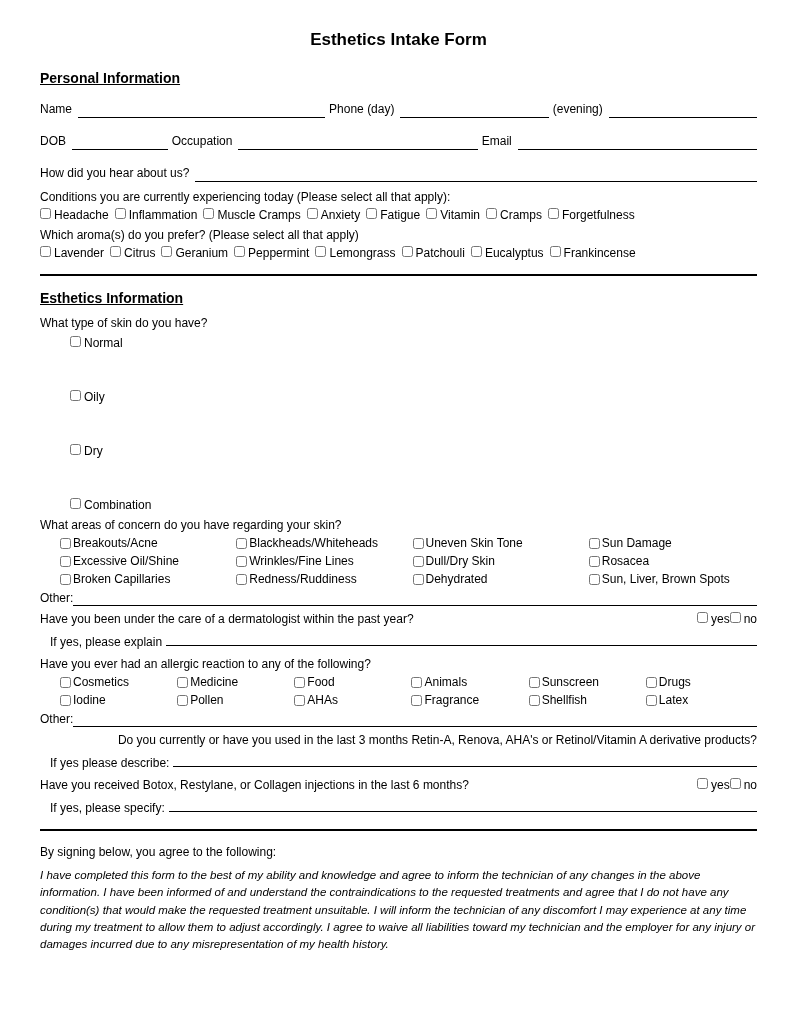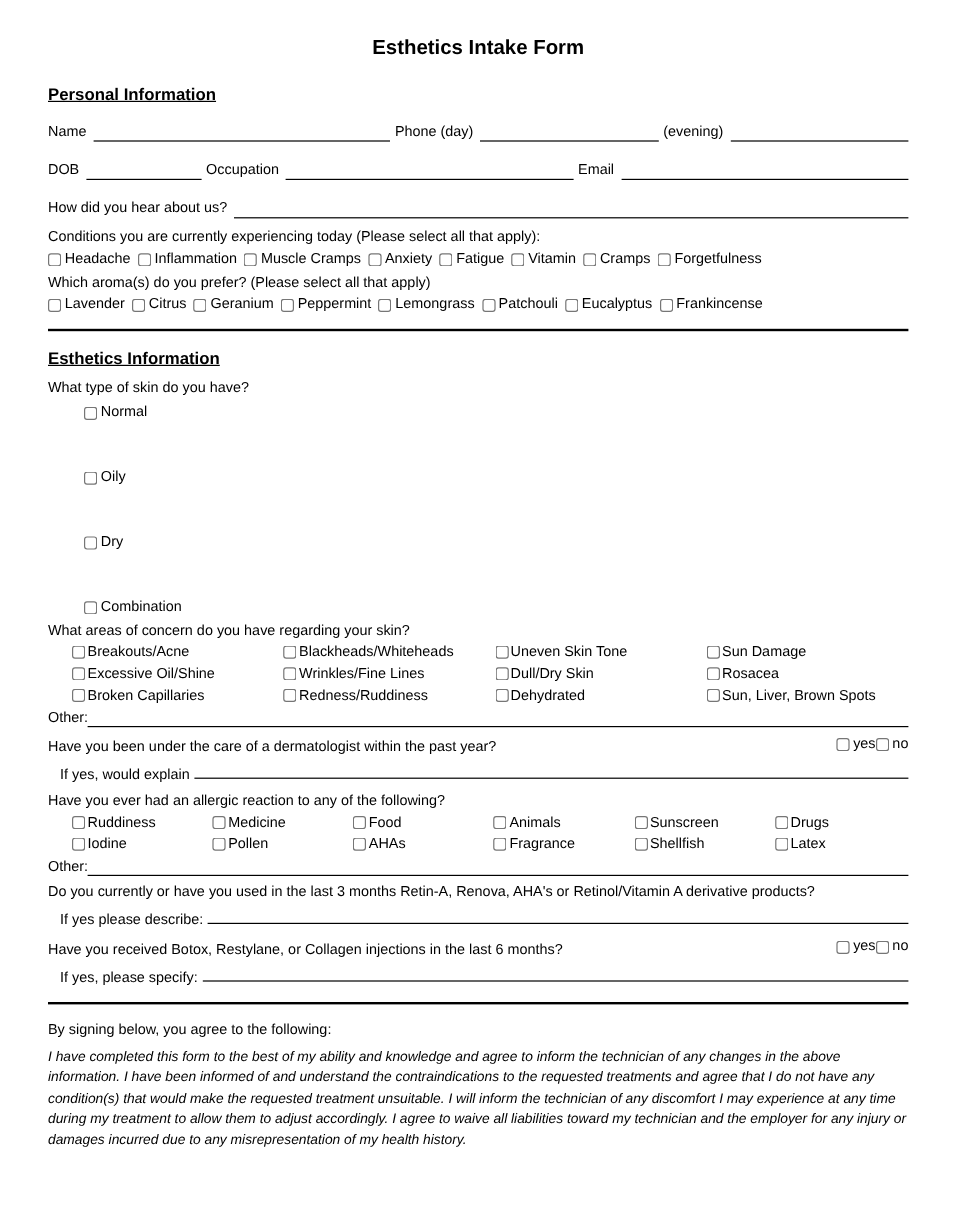--- a/index.html
+++ b/index.html
@@ -45,21 +45,21 @@
     }
     .checkbox-row {
       display: flex;
       flex-wrap: wrap;
       align-items: center;
       gap: 6px;
       margin-bottom: 4px;
     }
     .checkbox-item {
       display: flex;
-      align-items: flex-end;
+      align-items: flex-start;
       gap: 3px;
       white-space: nowrap;
     }
     .checkbox-item input[type="checkbox"] {
       width: 11px;
       height: 11px;
     }
     .divider {
       border: none;
       border-top: 2px solid #000;
@@ -363,31 +363,31 @@
       <div class="checkbox-item">
         <input type="checkbox" style="">
         <span>yes</span>
       </div>
       <div class="checkbox-item">
         <input type="checkbox" style="">
         <span>no</span>
       </div>
     </div>
     <div class="explain-line">
-      <span>If yes, would explain</span>
+      <span>If yes, please explain</span>
       <span class="underline-field" style="flex:1;"></span>
     </div>
   </div>
 
   <div class="q-block">
     <div style="margin-bottom:4px;">Have you ever had an allergic reaction to any of the following?</div>
     <div class="allergic-grid">
       <div class="allergic-item">
         <input type="checkbox" style="">
-        <span>Ruddiness</span>
+        <span>Cosmetics</span>
       </div>
       <div class="allergic-item">
         <input type="checkbox" style="">
         <span>Medicine</span>
       </div>
       <div class="allergic-item">
         <input type="checkbox" style="">
         <span>Food</span>
       </div>
       <div class="allergic-item">
@@ -427,21 +427,21 @@
         <span>Latex</span>
       </div>
     </div>
     <div class="other-line">
       <span>Other:</span>
       <span class="underline-field" style="flex:1;"></span>
     </div>
   </div>
 
   <div class="q-block">
-    <div style="margin-bottom:4px;">Do you currently or have you used in the last 3 months Retin-A, Renova, AHA's or Retinol/Vitamin A derivative products?</div>
+    <div style="margin-bottom:4px;text-align:right;">Do you currently or have you used in the last 3 months Retin-A, Renova, AHA's or Retinol/Vitamin A derivative products?</div>
     <div class="explain-line">
       <span>If yes please describe:</span>
       <span class="underline-field" style="flex:1;"></span>
     </div>
   </div>
 
   <div class="q-block">
     <div class="yes-no-row">
       <span class="question">Have you received Botox, Restylane, or Collagen injections in the last 6 months?</span>
       <div class="checkbox-item">

